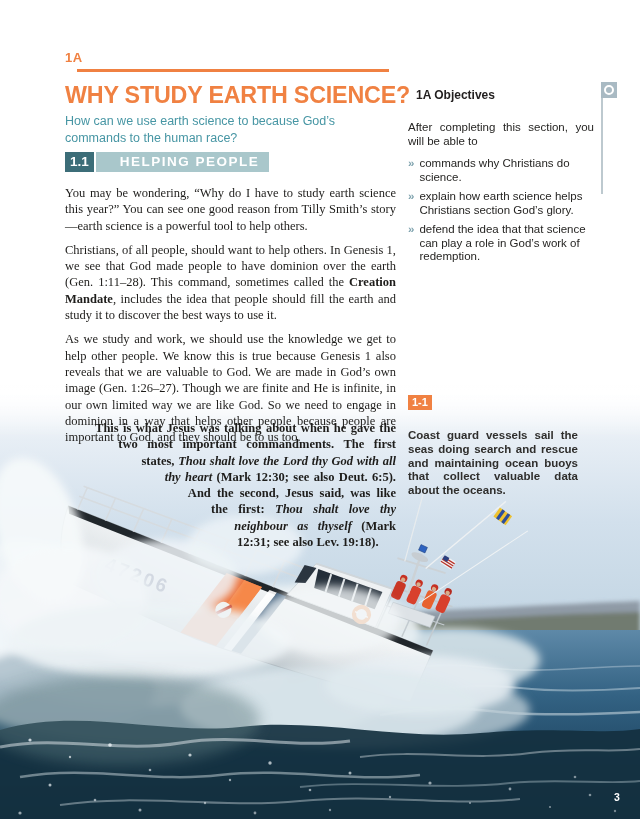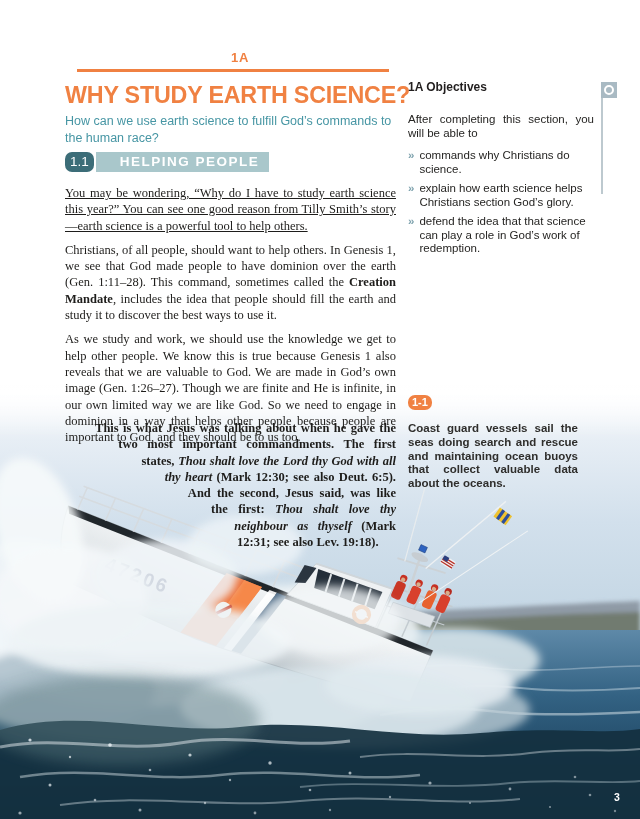--- a/index.html
+++ b/index.html
@@ -7,56 +7,56 @@
     --bullet:#7fa3ae; --marker-box:#a9bac3; --marker-line:#bdc9cf;
     --ink:#1e1d1b; --caption-ink:#2f2e2c;
   }
   html,body{margin:0;padding:0;background:#888;}
   .page{position:relative;width:640px;height:819px;background:#ffffff;overflow:hidden;
         font-family:"Liberation Sans",sans-serif;margin:0 auto;}
   .photo{position:absolute;left:0;top:385px;width:640px;height:434px;z-index:1;display:block;}
 
   
   .col{position:absolute;left:65px;top:50px;width:331px;z-index:3;}
-  .unit-label{margin-left:19px;font-weight:bold;font-size:13px;letter-spacing:.6px;color:var(--orange);line-height:16px;text-align:center;}
+  .unit-label{margin-left:0;font-weight:bold;font-size:13px;letter-spacing:.6px;color:var(--orange);line-height:16px;}
   .rule{height:3px;margin:3px 0 0 12px;width:312px;background:var(--orange);}
   .title{margin:10px 0 0 0;font-size:24.5px;line-height:26px;font-weight:bold;color:var(--orange);
          letter-spacing:-.2px;white-space:nowrap;transform:scaleX(.95);transform-origin:0 50%;}
   .subtitle{margin:5px 0 0 0;font-size:12.5px;line-height:16.5px;color:var(--teal);width:328px;}
   .sec-head{margin-top:6px;display:flex;gap:2px;align-items:stretch;}
-  .sec-num{background:var(--teal-dark);color:#fff;font-weight:normal;font-size:13.5px;line-height:14px;padding:3px 5px;border-radius:7px;}
+  .sec-num{background:var(--teal-dark);color:#fff;font-weight:bold;font-size:13.5px;line-height:14px;padding:3px 5px;}
   .sec-title{background:var(--teal-light);color:#fff;font-weight:bold;font-size:13.5px;line-height:14px;
              letter-spacing:1.5px;padding:3px 10px 3px 24px;}
   .para{margin:8px 0 0 0;font-family:"Liberation Serif",serif;font-size:12.5px;line-height:16.3px;
         text-align:justify;color:var(--ink);}
-  .para.first{margin-top:13px;text-decoration:underline;}
+  .para.first{margin-top:13px;}
   .para b{font-weight:bold;}
   .p4{position:absolute;left:65px;top:420px;width:331px;margin:0;z-index:3;font-weight:bold;}
   .p4 .shim{float:left;width:172px;height:116px;shape-outside:polygon(0 0,4% 0,100% 100%,0 100%);}
 
   
   .sidebar{position:absolute;left:408px;top:80px;width:186px;z-index:3;color:#262523;}
-  .sb-head{margin:0;font-size:12px;font-weight:bold;color:#221f1f;line-height:14px;}
+  .sb-head{margin:8px;font-size:12px;font-weight:bold;color:#221f1f;line-height:14px;}
   .sb-intro{margin:19px 0 0 0;font-size:11.5px;line-height:13.5px;text-align:justify;}
   .sidebar ul{list-style:none;margin:9px 0 0 0;padding:0;}
   .obj{display:flex;gap:5px;margin-top:6px;font-size:11.5px;line-height:13.5px;}
   .obj .bullet{color:var(--bullet);font-weight:bold;flex:0 0 auto;}
 
   
   .flag{position:absolute;left:601px;top:82px;width:18px;height:114px;z-index:3;}
   .flag-box{position:absolute;left:0;top:0;width:16px;height:16px;background:var(--marker-box);
             display:flex;align-items:center;justify-content:center;}
   .flag-box .ring{width:6px;height:6px;border:2px solid #fff;border-radius:50%;display:block;}
   .flag-line{position:absolute;left:0;top:16px;width:2px;height:96px;background:var(--marker-line);}
 
   
   .caption{position:absolute;left:408px;top:392px;width:170px;margin:0;z-index:3;}
   .cap-label{display:inline-block;background:var(--orange);color:#fff;font-weight:bold;font-size:11px;
-             line-height:12px;padding:1px 4px 2px 4px;border-radius:7px;}
-  .cap-text{margin-top:12px;font-size:11.5px;line-height:13.8px;font-weight:bold;color:var(--caption-ink);
+             line-height:12px;padding:1px 4px 2px 4px;}
+  .cap-text{margin-top:19px;font-size:11.5px;line-height:13.8px;font-weight:bold;color:var(--caption-ink);
             text-align:justify;}
   .page-num{position:absolute;left:614px;top:791px;z-index:4;color:#fff;font-weight:bold;font-size:10.5px;}
 </style>
 </head>
 <body>
 
 <div class="page">
 
   <svg class="photo" viewBox="0 0 640 434" preserveAspectRatio="none" xmlns="http://www.w3.org/2000/svg">
     <defs>
@@ -270,21 +270,21 @@
       </g>
     </g>
 
     <rect x="0" y="0" width="640" height="52" fill="url(#fade)"></rect>
   </svg>
 
   <main class="col">
     <div class="unit-label">1A</div>
     <div class="rule"></div>
     <h1 class="title">WHY STUDY EARTH SCIENCE?</h1>
-    <p class="subtitle">How can we use earth science to fulfill God’s commands to the human race?</p>
+    <p class="subtitle">How can we use earth science to because God’s commands to the human race?</p>
     <div class="sec-head">
       <span class="sec-num">1.1</span>
       <span class="sec-title">HELPING PEOPLE</span>
     </div>
     <p class="para first">You may be wondering, “Why do I have to study earth science this year?” You can see one good reason from Tilly Smith’s story—earth science is a powerful tool to help others.</p>
     <p class="para"><span>Christians, of all people, should want to help others. In Genesis 1, we see that God made people to have dominion over the earth (Gen. 1:11–28). This command, sometimes called the </span><b>Creation Mandate</b><span>, includes the idea that people should fill the earth and study it to discover the best ways to use it.</span></p>
     <p class="para">As we study and work, we should use the knowledge we get to help other people. We know this is true because Genesis 1 also reveals that we are valuable to God. We are made in God’s own image (Gen. 1:26–27). Though we are finite and He is infinite, in our own limited way we are like God. So we need to engage in dominion in a way that helps other people because people are important to God, and they should be to us too.</p>
   </main>
 
   <p class="para p4"><span class="shim"></span><span>This is what Jesus was talking about when he gave the two most important commandments. The first states, </span><i>Thou shalt love the Lord thy God with all thy heart</i><span> (Mark 12:30; see also Deut. 6:5). And the second, Jesus said, was like the first: </span><i>Thou shalt love thy neighbour as thyself</i><span> (Mark 12:31; see also Lev. 19:18).</span></p>

